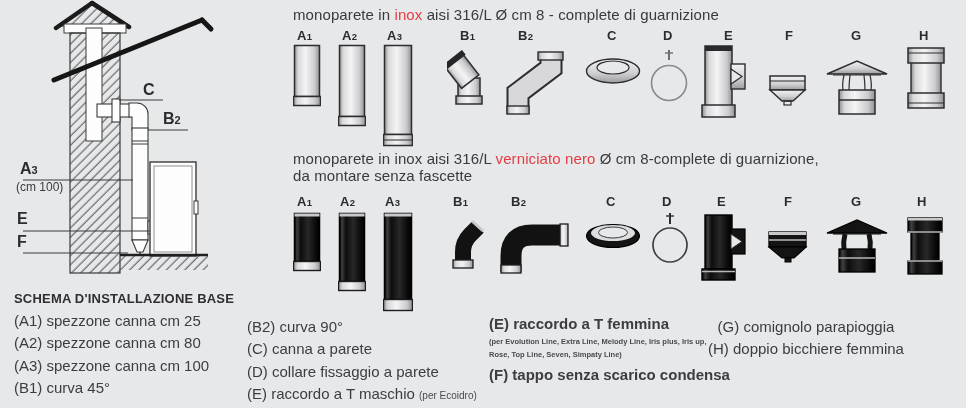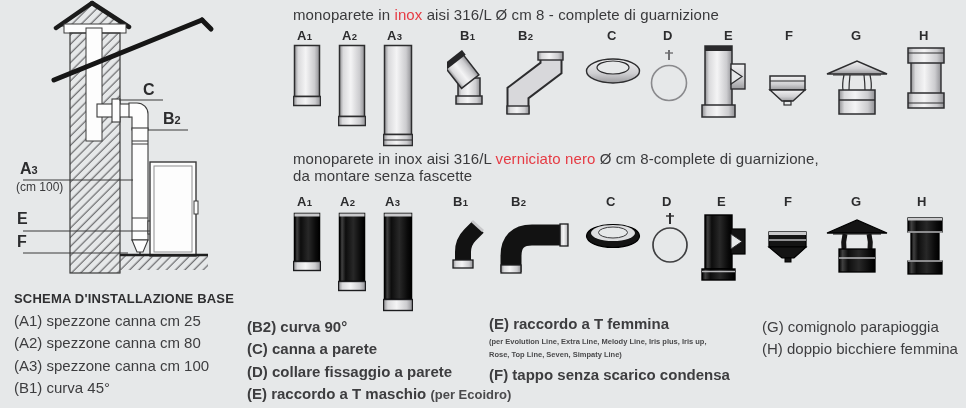--- a/index.html
+++ b/index.html
@@ -12,21 +12,21 @@
   .title{font-size:15px;letter-spacing:.1px;color:#3a3a3c;white-space:nowrap;}
   .title .red{color:#e63b44;}
   .clabel{
     position:absolute;font-size:13px;font-weight:700;color:#2c2c2e;
     white-space:nowrap;letter-spacing:.3px;
   }
   .clabel small{font-size:9.5px;font-weight:700;}
   .comp{position:absolute;}
   .legend-col{position:absolute;color:#3d3d3f;}
   .legend-col .li{font-size:15px;line-height:22.4px;white-space:nowrap;}
-  .legend-col .li .tiny{font-size:13px;color:#4a4a4c;}
+  .legend-col .li .tiny{font-size:10px;color:#4a4a4c;}
   .tinyline{font-size:7.5px;line-height:13px;color:#4a4a4c;white-space:nowrap;}
   .caption{
     position:absolute;left:14px;top:291px;font-size:13px;font-weight:700;
     letter-spacing:.2px;color:#2f2f31;white-space:nowrap;
   }
   .dlabel{
     position:absolute;font-size:16px;font-weight:700;color:#2c2c2e;white-space:nowrap;
   }
   .dlabel small{font-size:11px;font-weight:700;}
   .dnote{position:absolute;font-size:12px;color:#3a3a3c;white-space:nowrap;}
@@ -326,32 +326,32 @@
     </svg>
   </div>
 
   <div class="legend-col" style="left:14px;top:310px;">
     <div class="li">(A1) spezzone canna cm 25</div>
     <div class="li">(A2) spezzone canna cm 80</div>
     <div class="li">(A3) spezzone canna cm 100</div>
     <div class="li">(B1) curva 45°</div>
   </div>
 
-  <div class="legend-col" style="left:247px;top:316px;font-weight:bold;">
+  <div class="legend-col" style="left:247px;top:316px;">
     <div class="li">(B2) curva 90°</div>
     <div class="li">(C) canna a parete</div>
     <div class="li">(D) collare fissaggio a parete</div>
     <div class="li"><span>(E) raccordo a T maschio</span> <span class="tiny">(per Ecoidro)</span></div>
   </div>
 
   <div class="legend-col" style="left:489px;top:313px;font-weight:bold;">
     <div class="li">(E) raccordo a T femmina</div>
     <div class="tinyline">(per Evolution Line, Extra Line, Melody Line, Iris plus, Iris up,</div>
     <div class="tinyline">Rose, Top Line, Seven, Simpaty Line)</div>
     <div class="li" style="margin-top:3px">(F) tappo senza scarico condensa</div>
   </div>
 
-  <div class="legend-col" style="left:762px;top:316px;">
+  <div class="legend-col" style="left:708px;top:316px;text-align:center;">
     <div class="li">(G) comignolo parapioggia</div>
     <div class="li">(H) doppio bicchiere femmina</div>
   </div>
 
 </div>
 
 </body></html>

